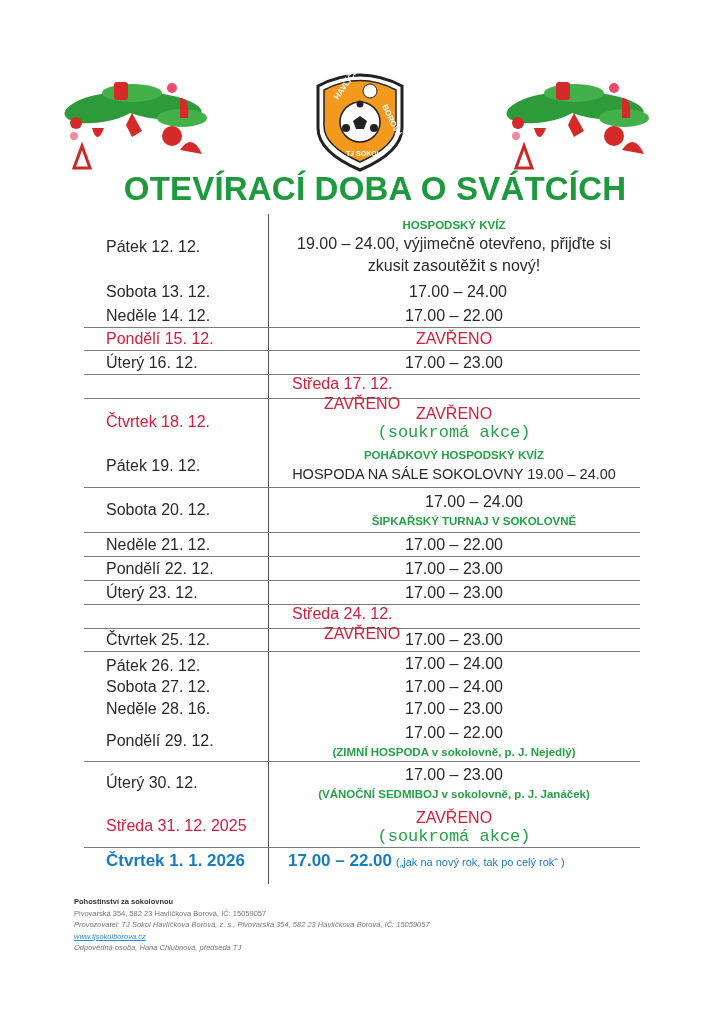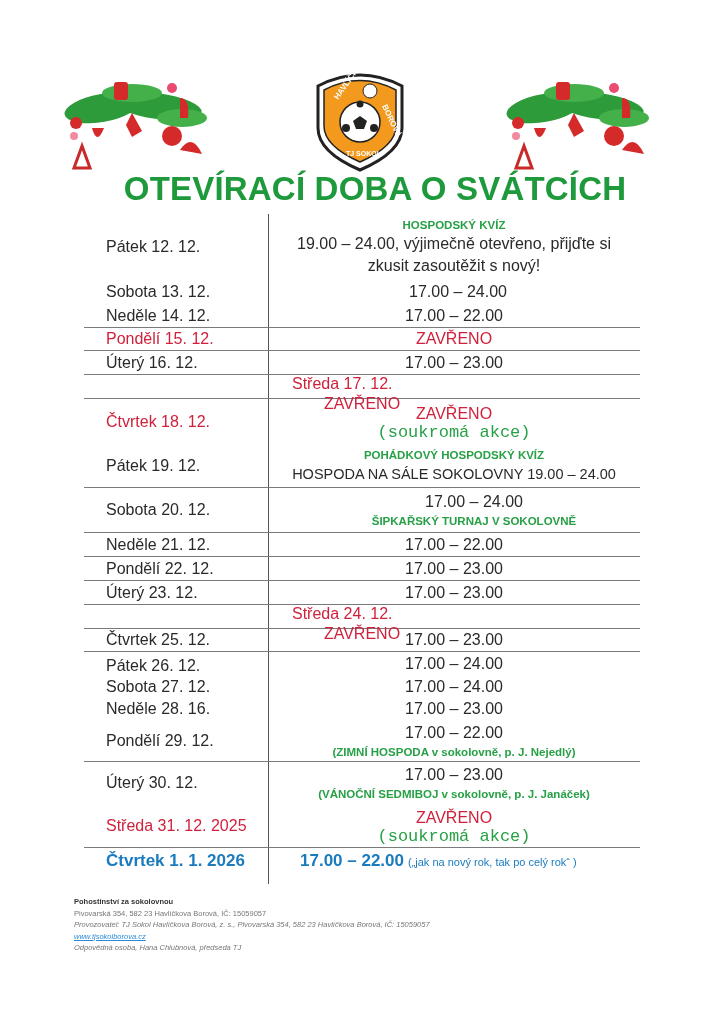--- a/index.html
+++ b/index.html
@@ -15,21 +15,21 @@
   .vline { position: absolute; left: 184px; top: 0; width: 1px; height: 670px; background: #555; }
   .row { position: relative; display: flex; align-items: center; }
   .row.sep { border-bottom: 1.5px solid #7a7a7a; }
   .day { width: 184px; padding-left: 22px; box-sizing: border-box; font-size: 16px; }
   .info { flex: 1; text-align: center; font-size: 16px; line-height: 22px; }
   .red { color: #d0213c; }
   .green-small { color: #27a046; font-size: 11.5px; font-weight: bold; line-height: 16px; }
   .note-small { color: #27a046; font-size: 17px; line-height: 16px; font-family: Liberation Mono, monospace; }
   .closed { color: #d0213c; }
   .new-year .day { font-size: 17px; font-weight: bold; color: #1a7bbf; }
-  .new-year .info { text-align: left; padding-left: 32px; color: #1a7bbf; }
+  .new-year .info { text-align: left; padding-left: 20px; color: #1a7bbf; }
   .new-year .time { font-size: 17px; font-weight: bold; }
   .new-year .quote { font-size: 11px; margin-left: 4px; }
   .footer { position: absolute; left: 74px; top: 896px; font-size: 7.5px; line-height: 11.5px; color: #777; }
   .footer .name { font-weight: bold; color: #333; }
   .footer .italic { font-style: italic; }
   .footer .link { color: #2a8ad8; text-decoration: underline; font-style: italic; }
 </style>
 </head>
 <body>
 

